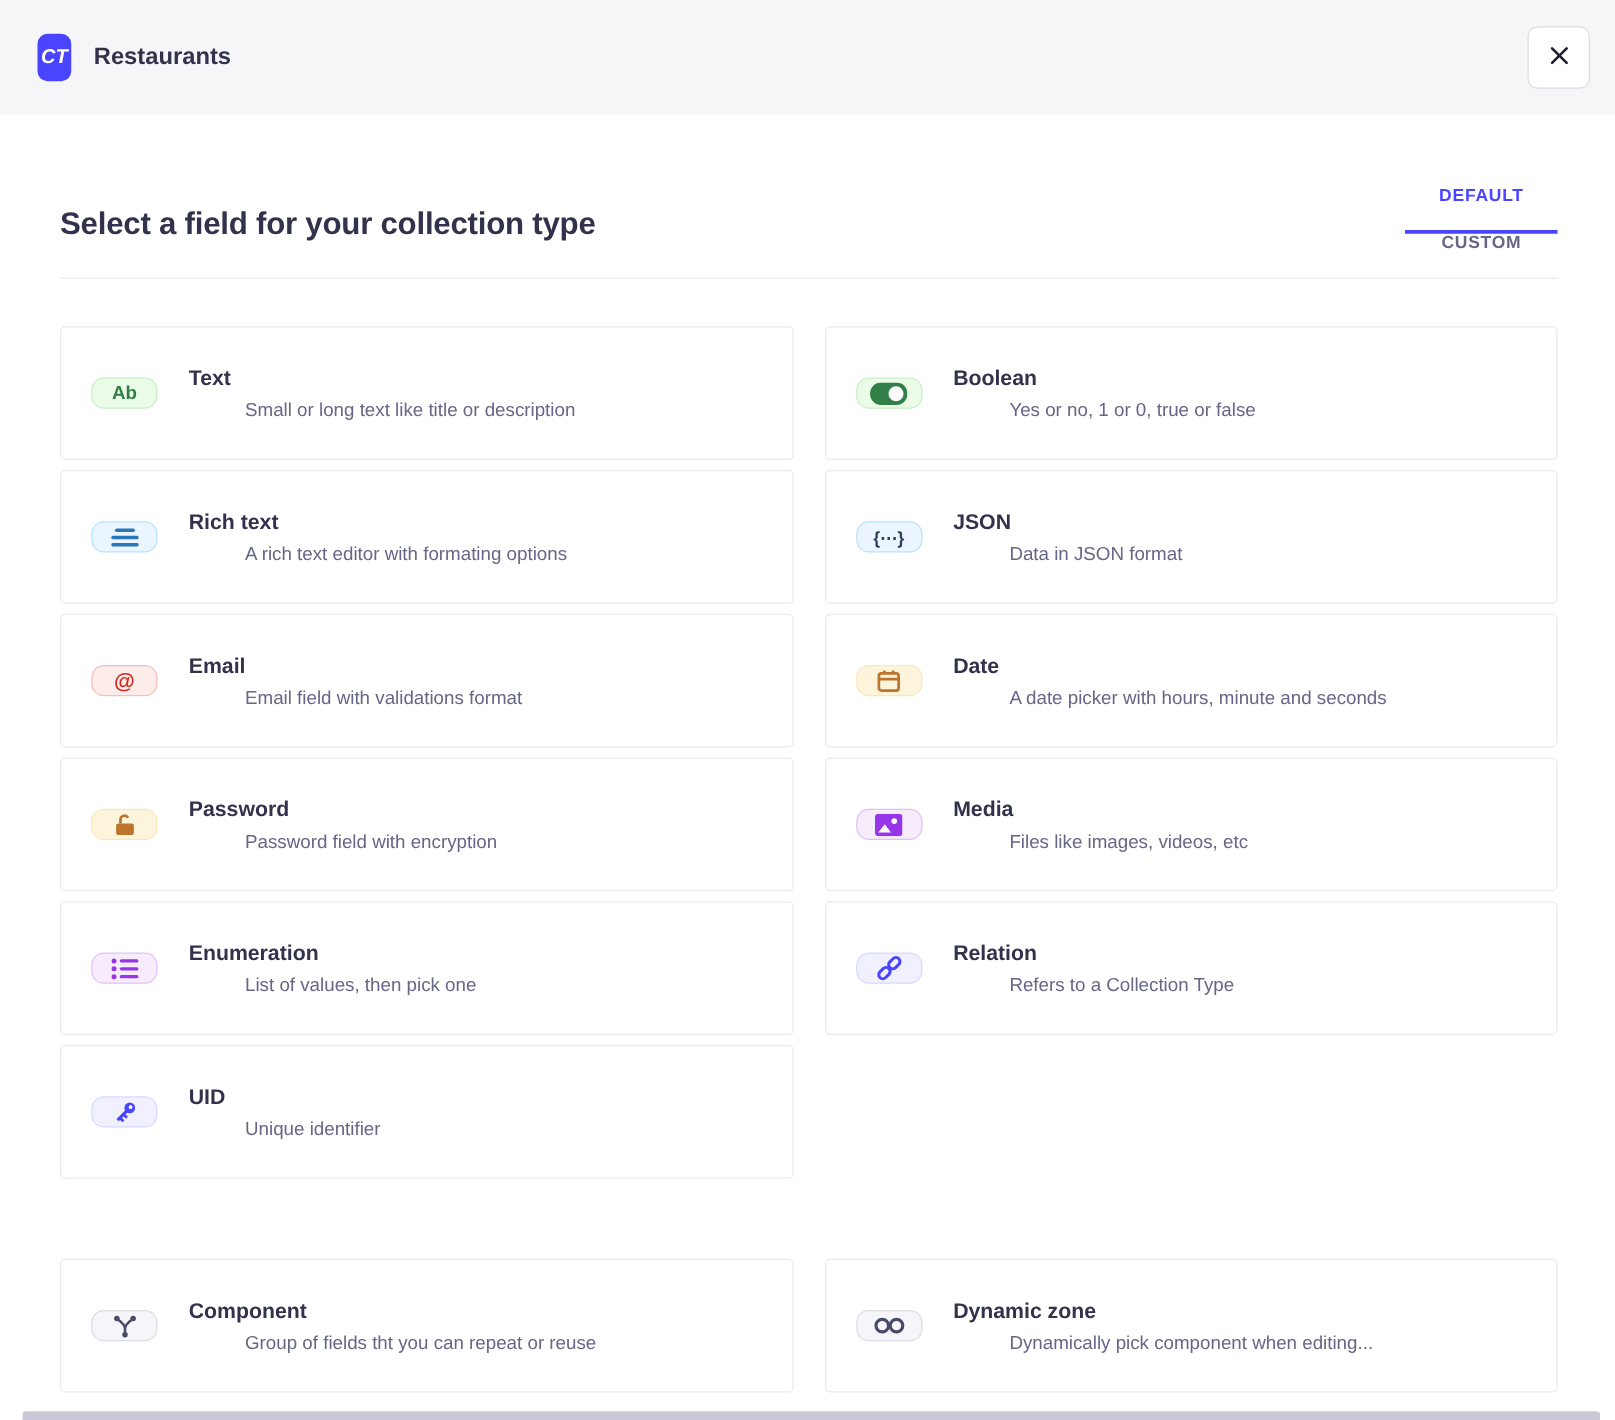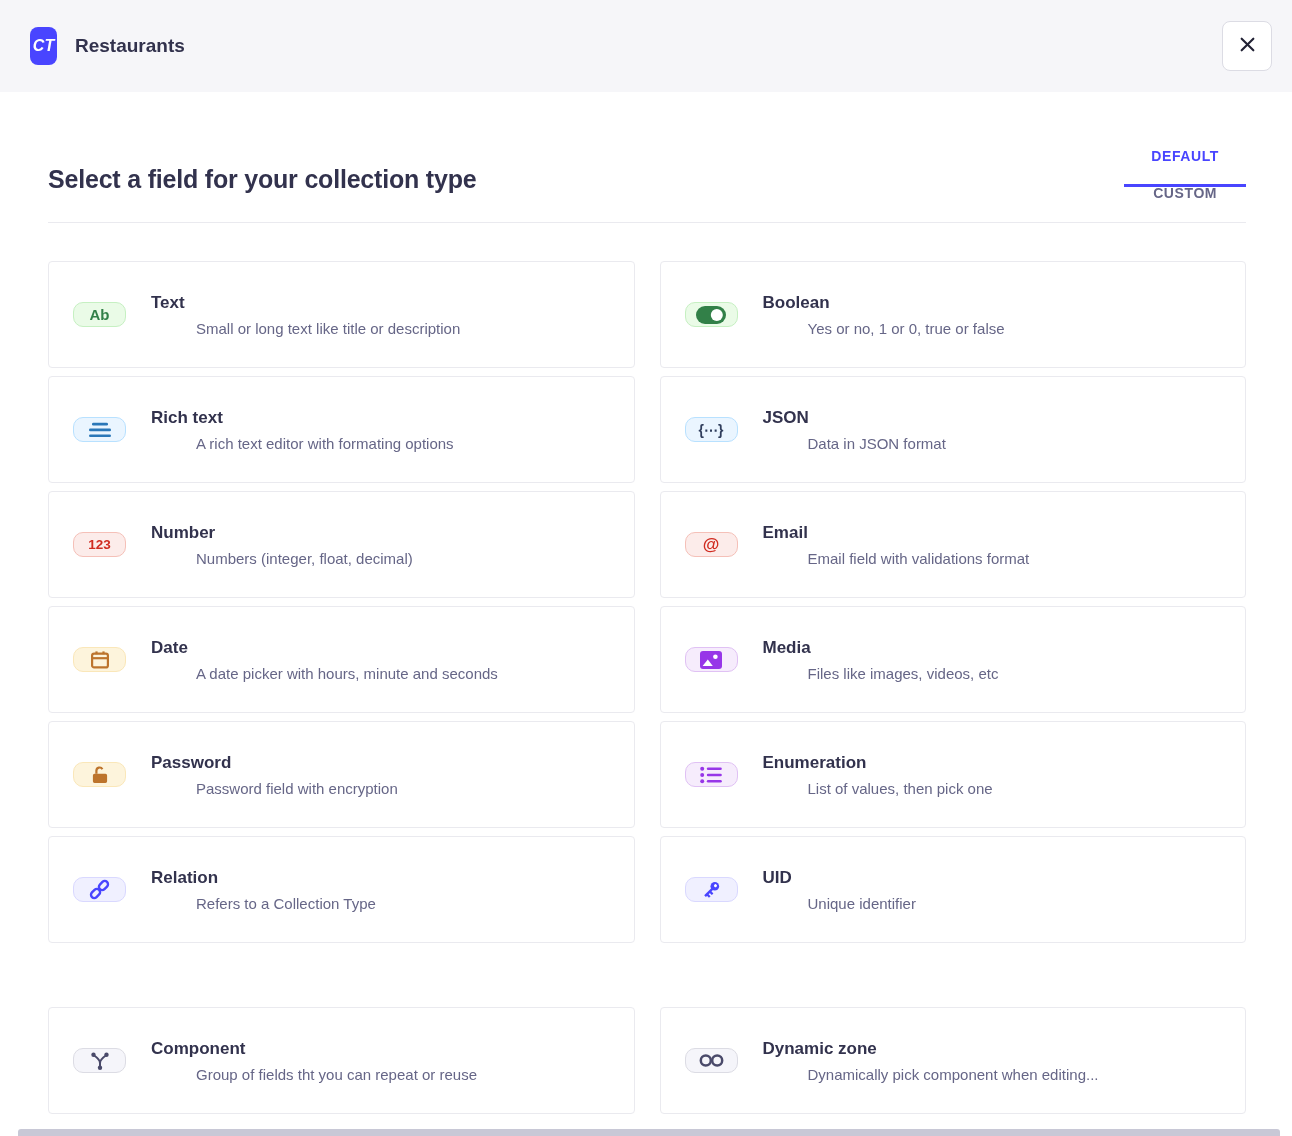--- a/index.html
+++ b/index.html
@@ -149,29 +149,20 @@
     <div class="iconbox" style="background: rgb(234, 245, 255); border-color: rgb(184, 225, 255); color: rgb(47, 61, 92);">
           <span class="icon-text" style="font-size: 14px;">{⋯}</span>
         </div>
     <div class="card-text">
       <div class="card-title">JSON</div>
       <div class="card-desc">Data in JSON format</div>
     </div>
   </div>
       <div class="card">
     <div class="iconbox" style="background: rgb(252, 236, 234); border-color: rgb(245, 192, 184); color: rgb(208, 43, 32);">
-          <span class="icon-text" style="font-size: 13.5px;">123</span>
-        </div>
-    <div class="card-text">
-      <div class="card-title">Number</div>
-      <div class="card-desc">Numbers (integer, float, decimal)</div>
-    </div>
-  </div>
-      <div class="card">
-    <div class="iconbox" style="background: rgb(252, 236, 234); border-color: rgb(245, 192, 184); color: rgb(208, 43, 32);">
           <span class="icon-text" style="font-size: 17px;">@</span>
         </div>
     <div class="card-text">
       <div class="card-title">Email</div>
       <div class="card-desc">Email field with validations format</div>
     </div>
   </div>
       <div class="card">
     <div class="iconbox" style="background: rgb(253, 244, 220); border-color: rgb(250, 231, 185); color: rgb(189, 116, 44);">
           <svg width="20" height="20" viewBox="0 0 20 20" fill="none" stroke="currentColor">
@@ -180,42 +171,42 @@
             <line x1="6.5" y1="1.4" x2="6.5" y2="4.2" stroke-width="2.2"></line>
             <line x1="13.5" y1="1.4" x2="13.5" y2="4.2" stroke-width="2.2"></line>
           </svg>
         </div>
     <div class="card-text">
       <div class="card-title">Date</div>
       <div class="card-desc">A date picker with hours, minute and seconds</div>
     </div>
   </div>
       <div class="card">
+    <div class="iconbox" style="background: rgb(253, 244, 220); border-color: rgb(250, 231, 185); color: rgb(189, 116, 44);">
+          <svg width="20" height="20" viewBox="0 0 20 20">
+            <path fill="currentColor" d="M4.5 8.8h11A1.6 1.6 0 0 1 17.1 10.4v5.9a1.6 1.6 0 0 1-1.6 1.6h-11a1.6 1.6 0 0 1-1.6-1.6v-5.9a1.6 1.6 0 0 1 1.6-1.6z"></path>
+            <path fill="none" stroke="currentColor" stroke-width="2.2" d="M6.4 8.8V5.6a3.2 3.2 0 0 1 6-1.4"></path>
+          </svg>
+        </div>
+    <div class="card-text">
+      <div class="card-title">Password</div>
+      <div class="card-desc">Password field with encryption</div>
+    </div>
+  </div>
+      <div class="card">
     <div class="iconbox" style="background: rgb(246, 236, 252); border-color: rgb(224, 193, 244); color: rgb(151, 54, 232);">
           <svg width="22" height="18" viewBox="0 0 22 18">
             <rect width="22" height="18" rx="3" fill="currentColor"></rect>
             <circle cx="15.4" cy="5.8" r="2.3" fill="#fff"></circle>
             <path d="M2.6 15 L7.8 8.4 L12.8 15 Z" fill="#fff"></path>
           </svg>
         </div>
     <div class="card-text">
       <div class="card-title">Media</div>
       <div class="card-desc">Files like images, videos, etc</div>
-    </div>
-  </div>
-      <div class="card">
-    <div class="iconbox" style="background: rgb(253, 244, 220); border-color: rgb(250, 231, 185); color: rgb(189, 116, 44);">
-          <svg width="20" height="20" viewBox="0 0 20 20">
-            <path fill="currentColor" d="M4.5 8.8h11A1.6 1.6 0 0 1 17.1 10.4v5.9a1.6 1.6 0 0 1-1.6 1.6h-11a1.6 1.6 0 0 1-1.6-1.6v-5.9a1.6 1.6 0 0 1 1.6-1.6z"></path>
-            <path fill="none" stroke="currentColor" stroke-width="2.2" d="M6.4 8.8V5.6a3.2 3.2 0 0 1 6-1.4"></path>
-          </svg>
-        </div>
-    <div class="card-text">
-      <div class="card-title">Password</div>
-      <div class="card-desc">Password field with encryption</div>
     </div>
   </div>
       <div class="card">
     <div class="iconbox" style="background: rgb(246, 236, 252); border-color: rgb(224, 193, 244); color: rgb(151, 54, 232);">
           <svg width="22" height="18" viewBox="0 0 22 18" fill="currentColor">
             <circle cx="2.2" cy="2.7" r="2"></circle>
             <rect x="6.8" y="1.4" width="15" height="2.6" rx="1.3"></rect>
             <circle cx="2.2" cy="9" r="2"></circle>
             <rect x="6.8" y="7.7" width="15" height="2.6" rx="1.3"></rect>
             <circle cx="2.2" cy="15.3" r="2"></circle>

